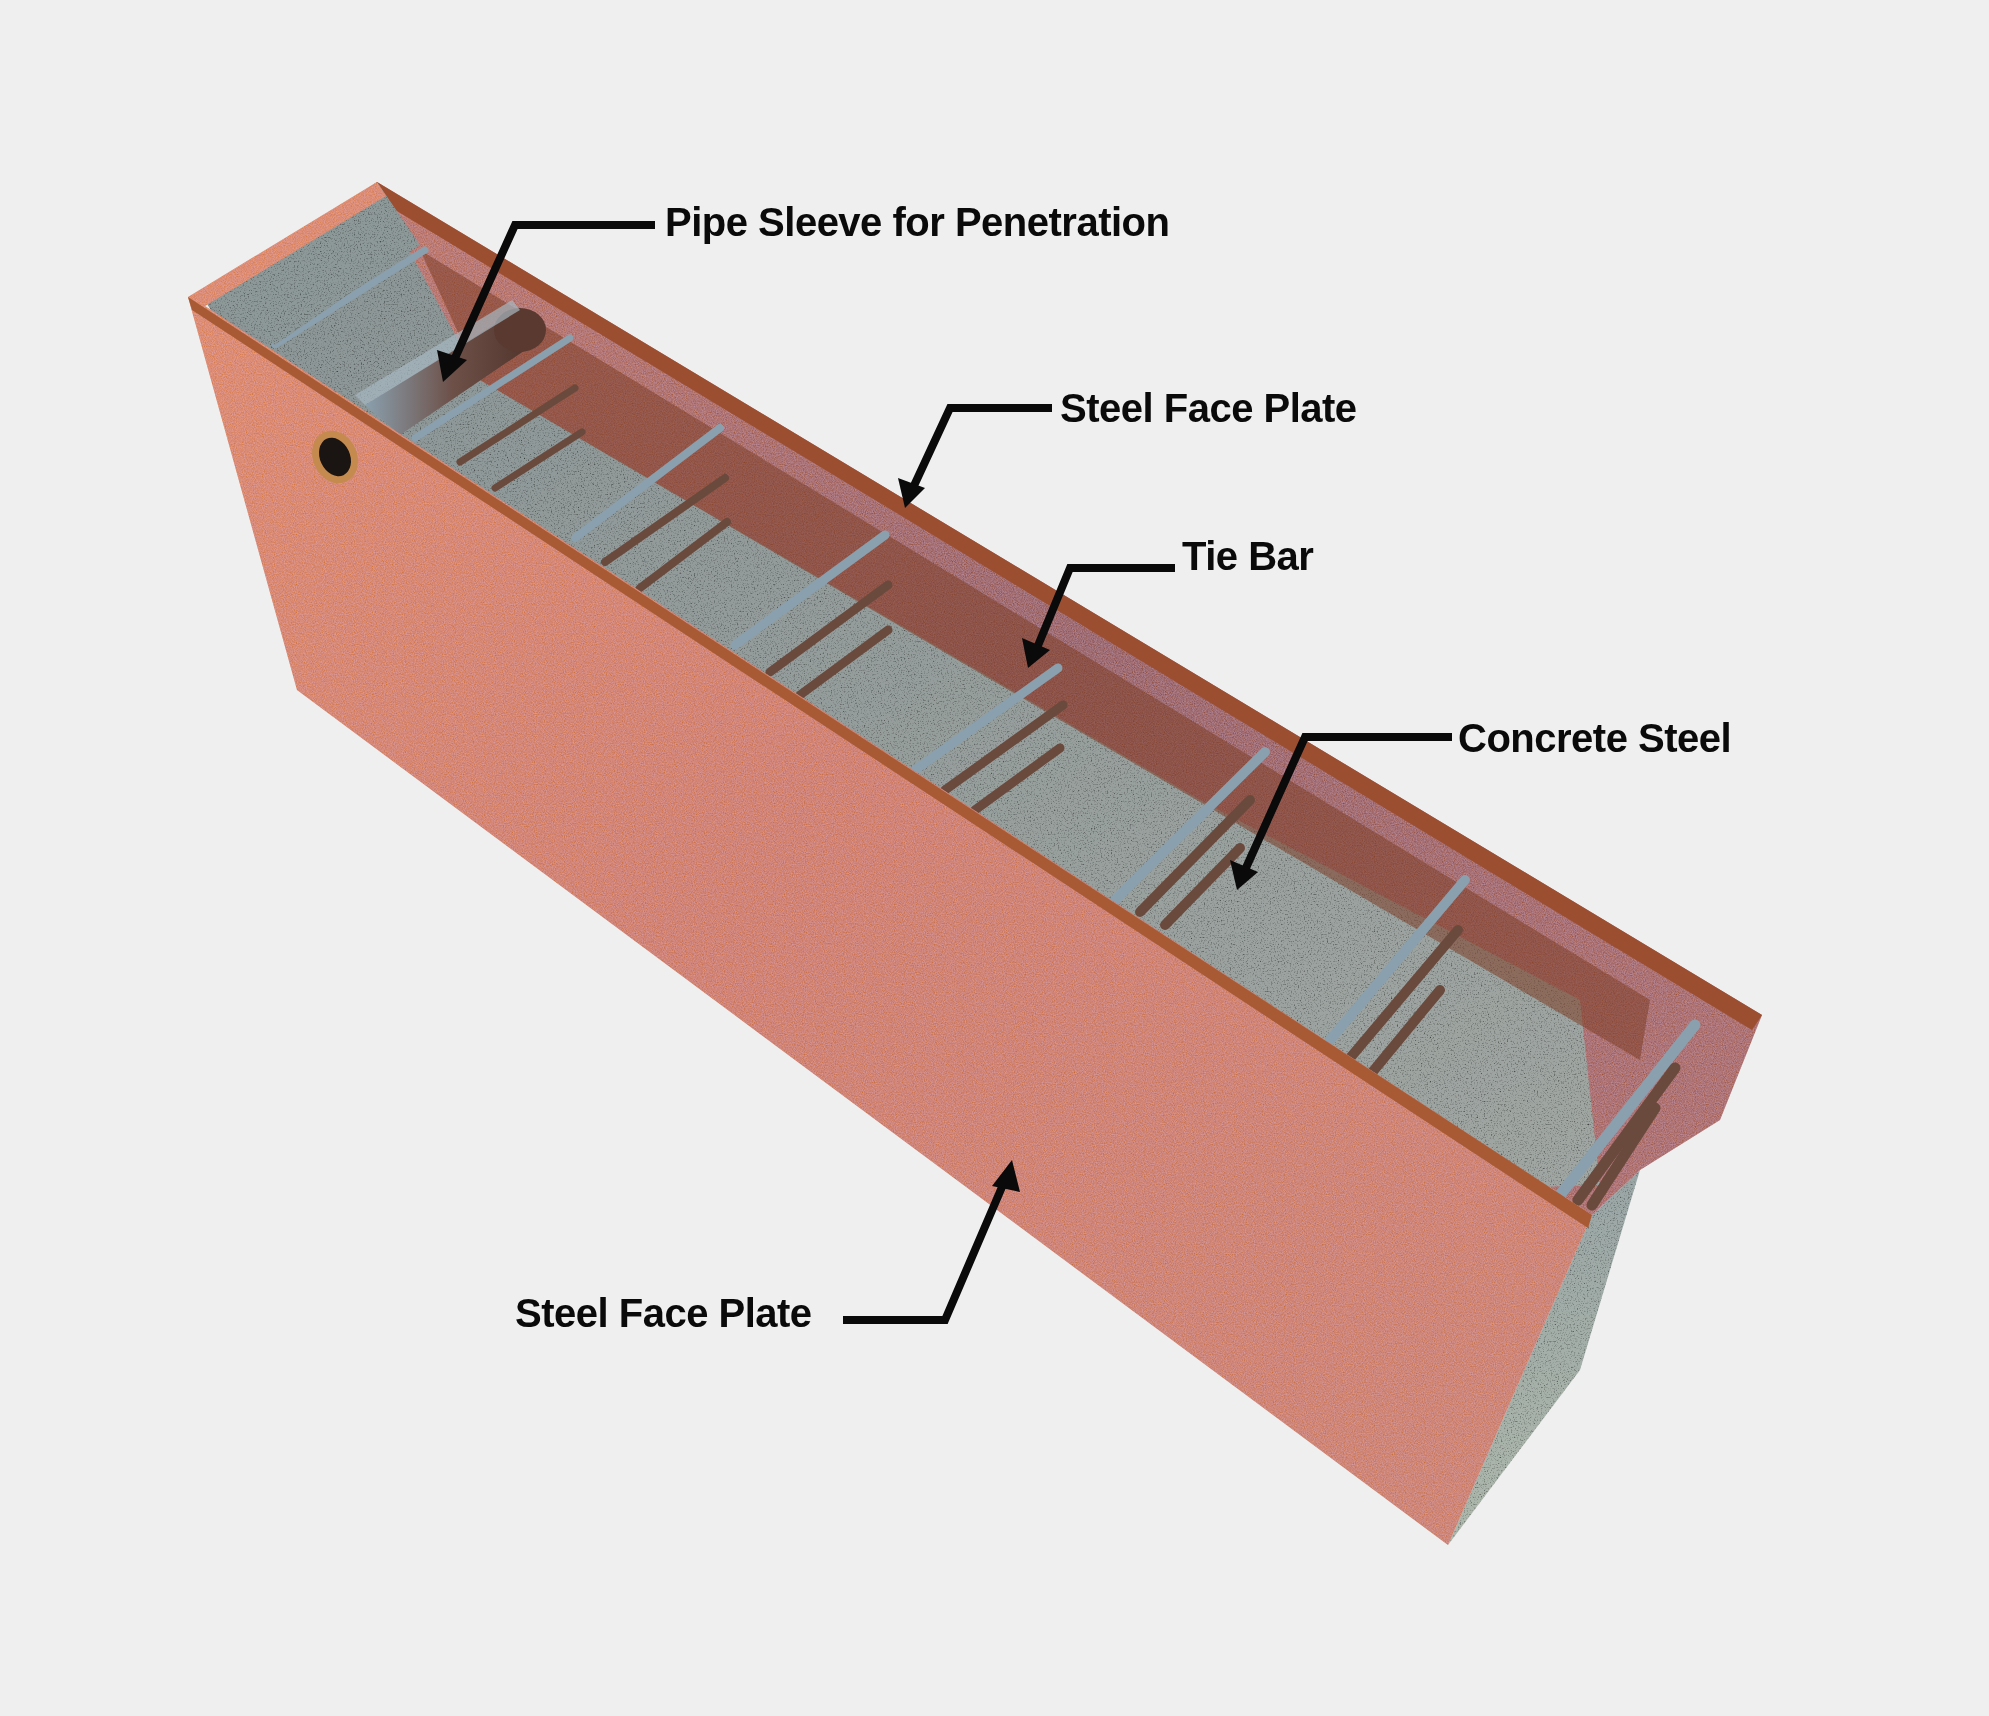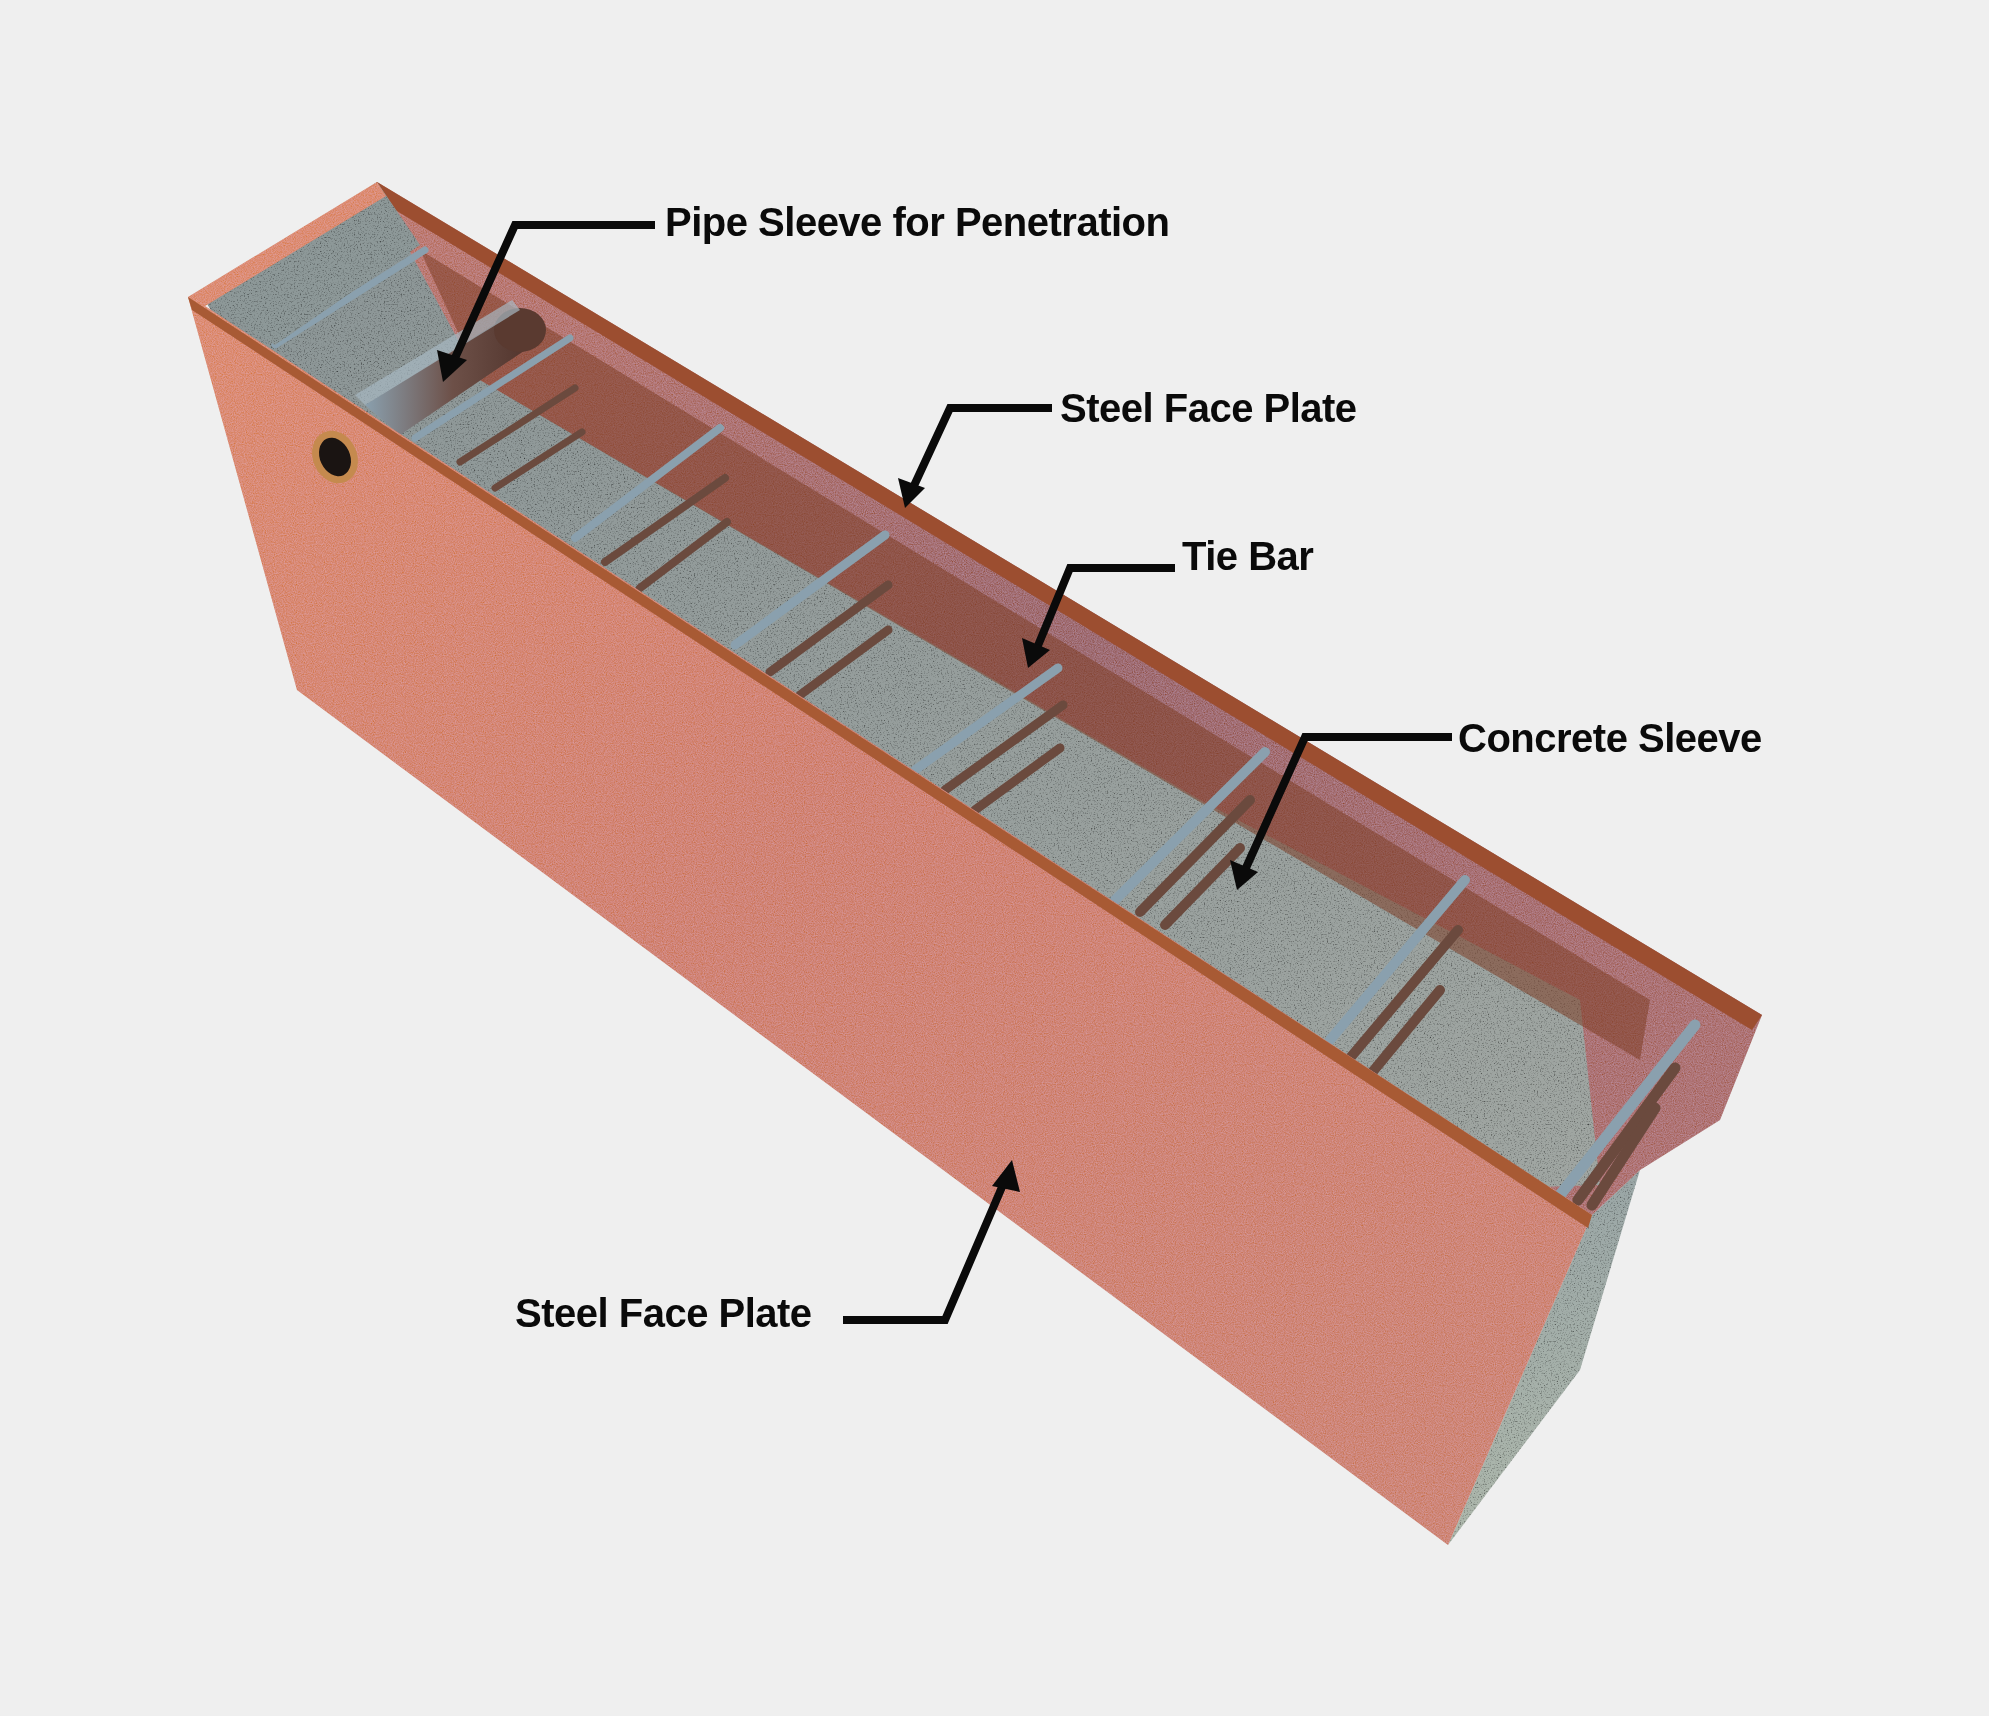--- a/index.html
+++ b/index.html
@@ -126,15 +126,15 @@
       <polygon points="1237,890 1230,860 1258,872" stroke="none"></polygon>
 
       <polyline points="843,1320 945,1320 1005,1180" fill="none"></polyline>
       <polygon points="1012,1160 992,1186 1020,1192" stroke="none"></polygon>
     </g>
   </svg>
 
   <div class="label" style="left:665px; top:202px;">Pipe Sleeve for Penetration</div>
   <div class="label" style="left:1060px; top:388px;">Steel Face Plate</div>
   <div class="label" style="left:1182px; top:536px;">Tie Bar</div>
-  <div class="label" style="left:1458px; top:718px;">Concrete Sleeve</div>
+  <div class="label" style="left:1458px; top:718px;">Concrete Steel</div>
   <div class="label" style="left:515px; top:1293px;">Steel Face Plate</div>
 </div>
 
 </body></html>

